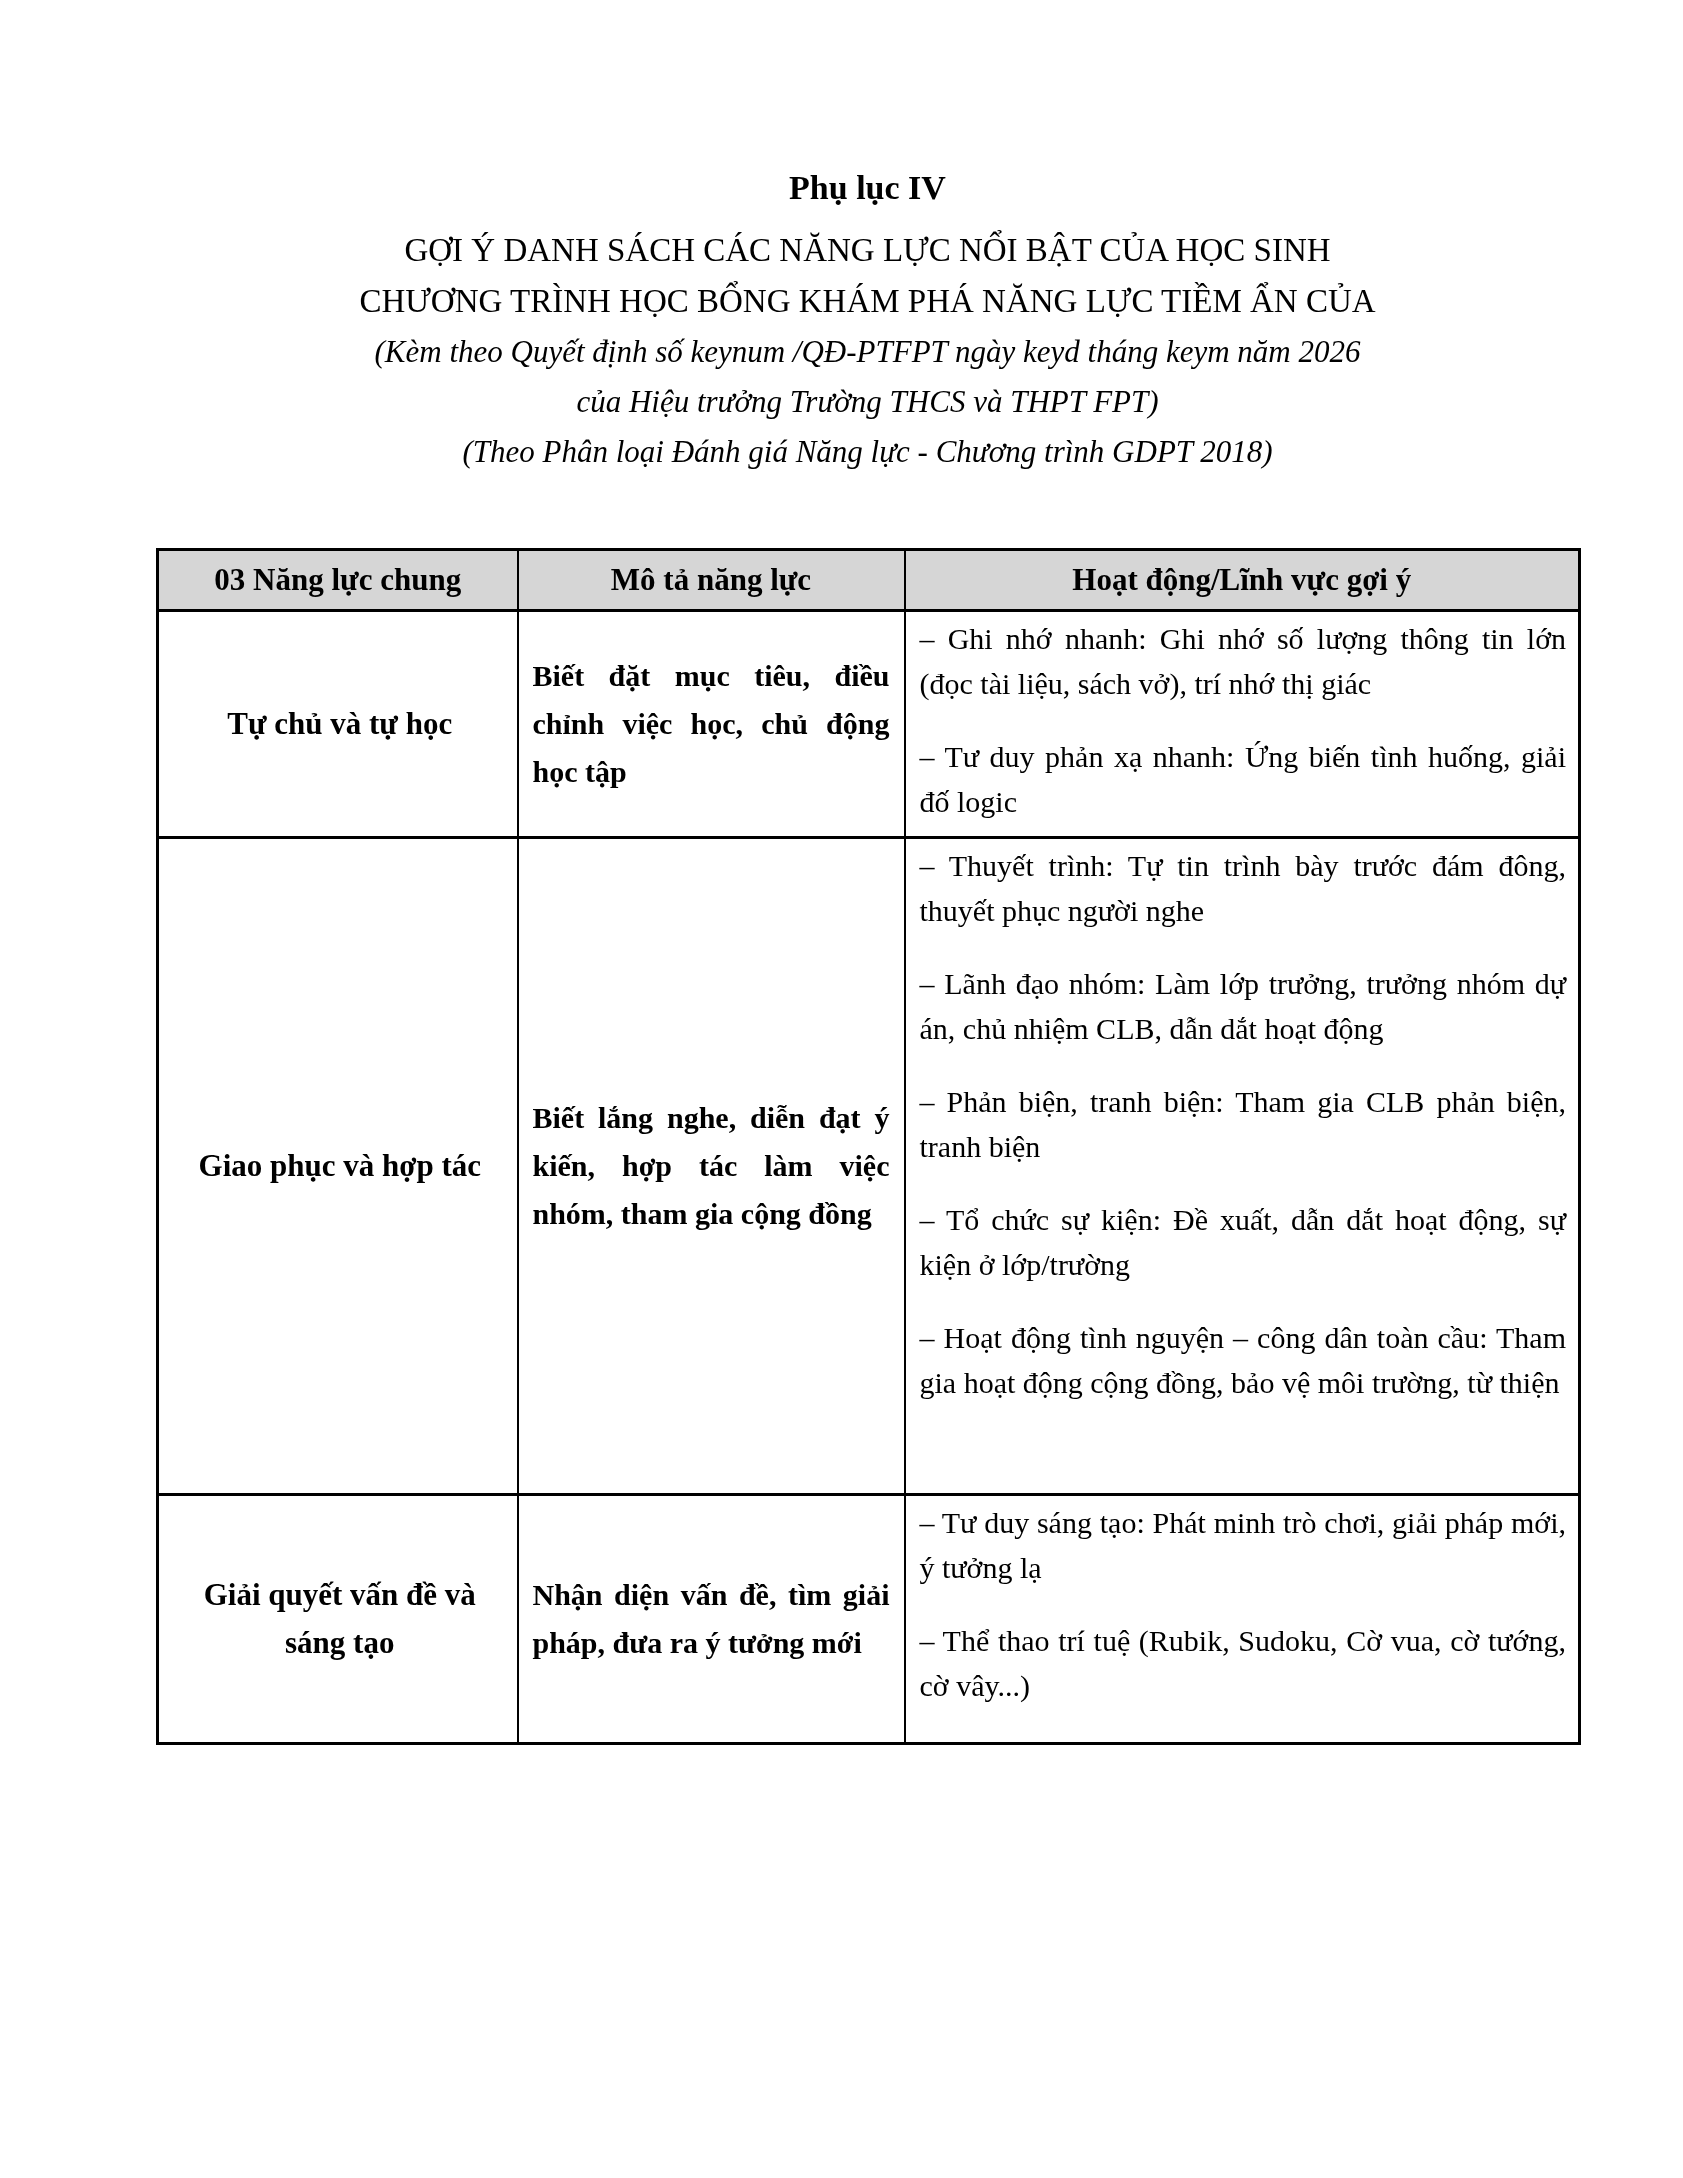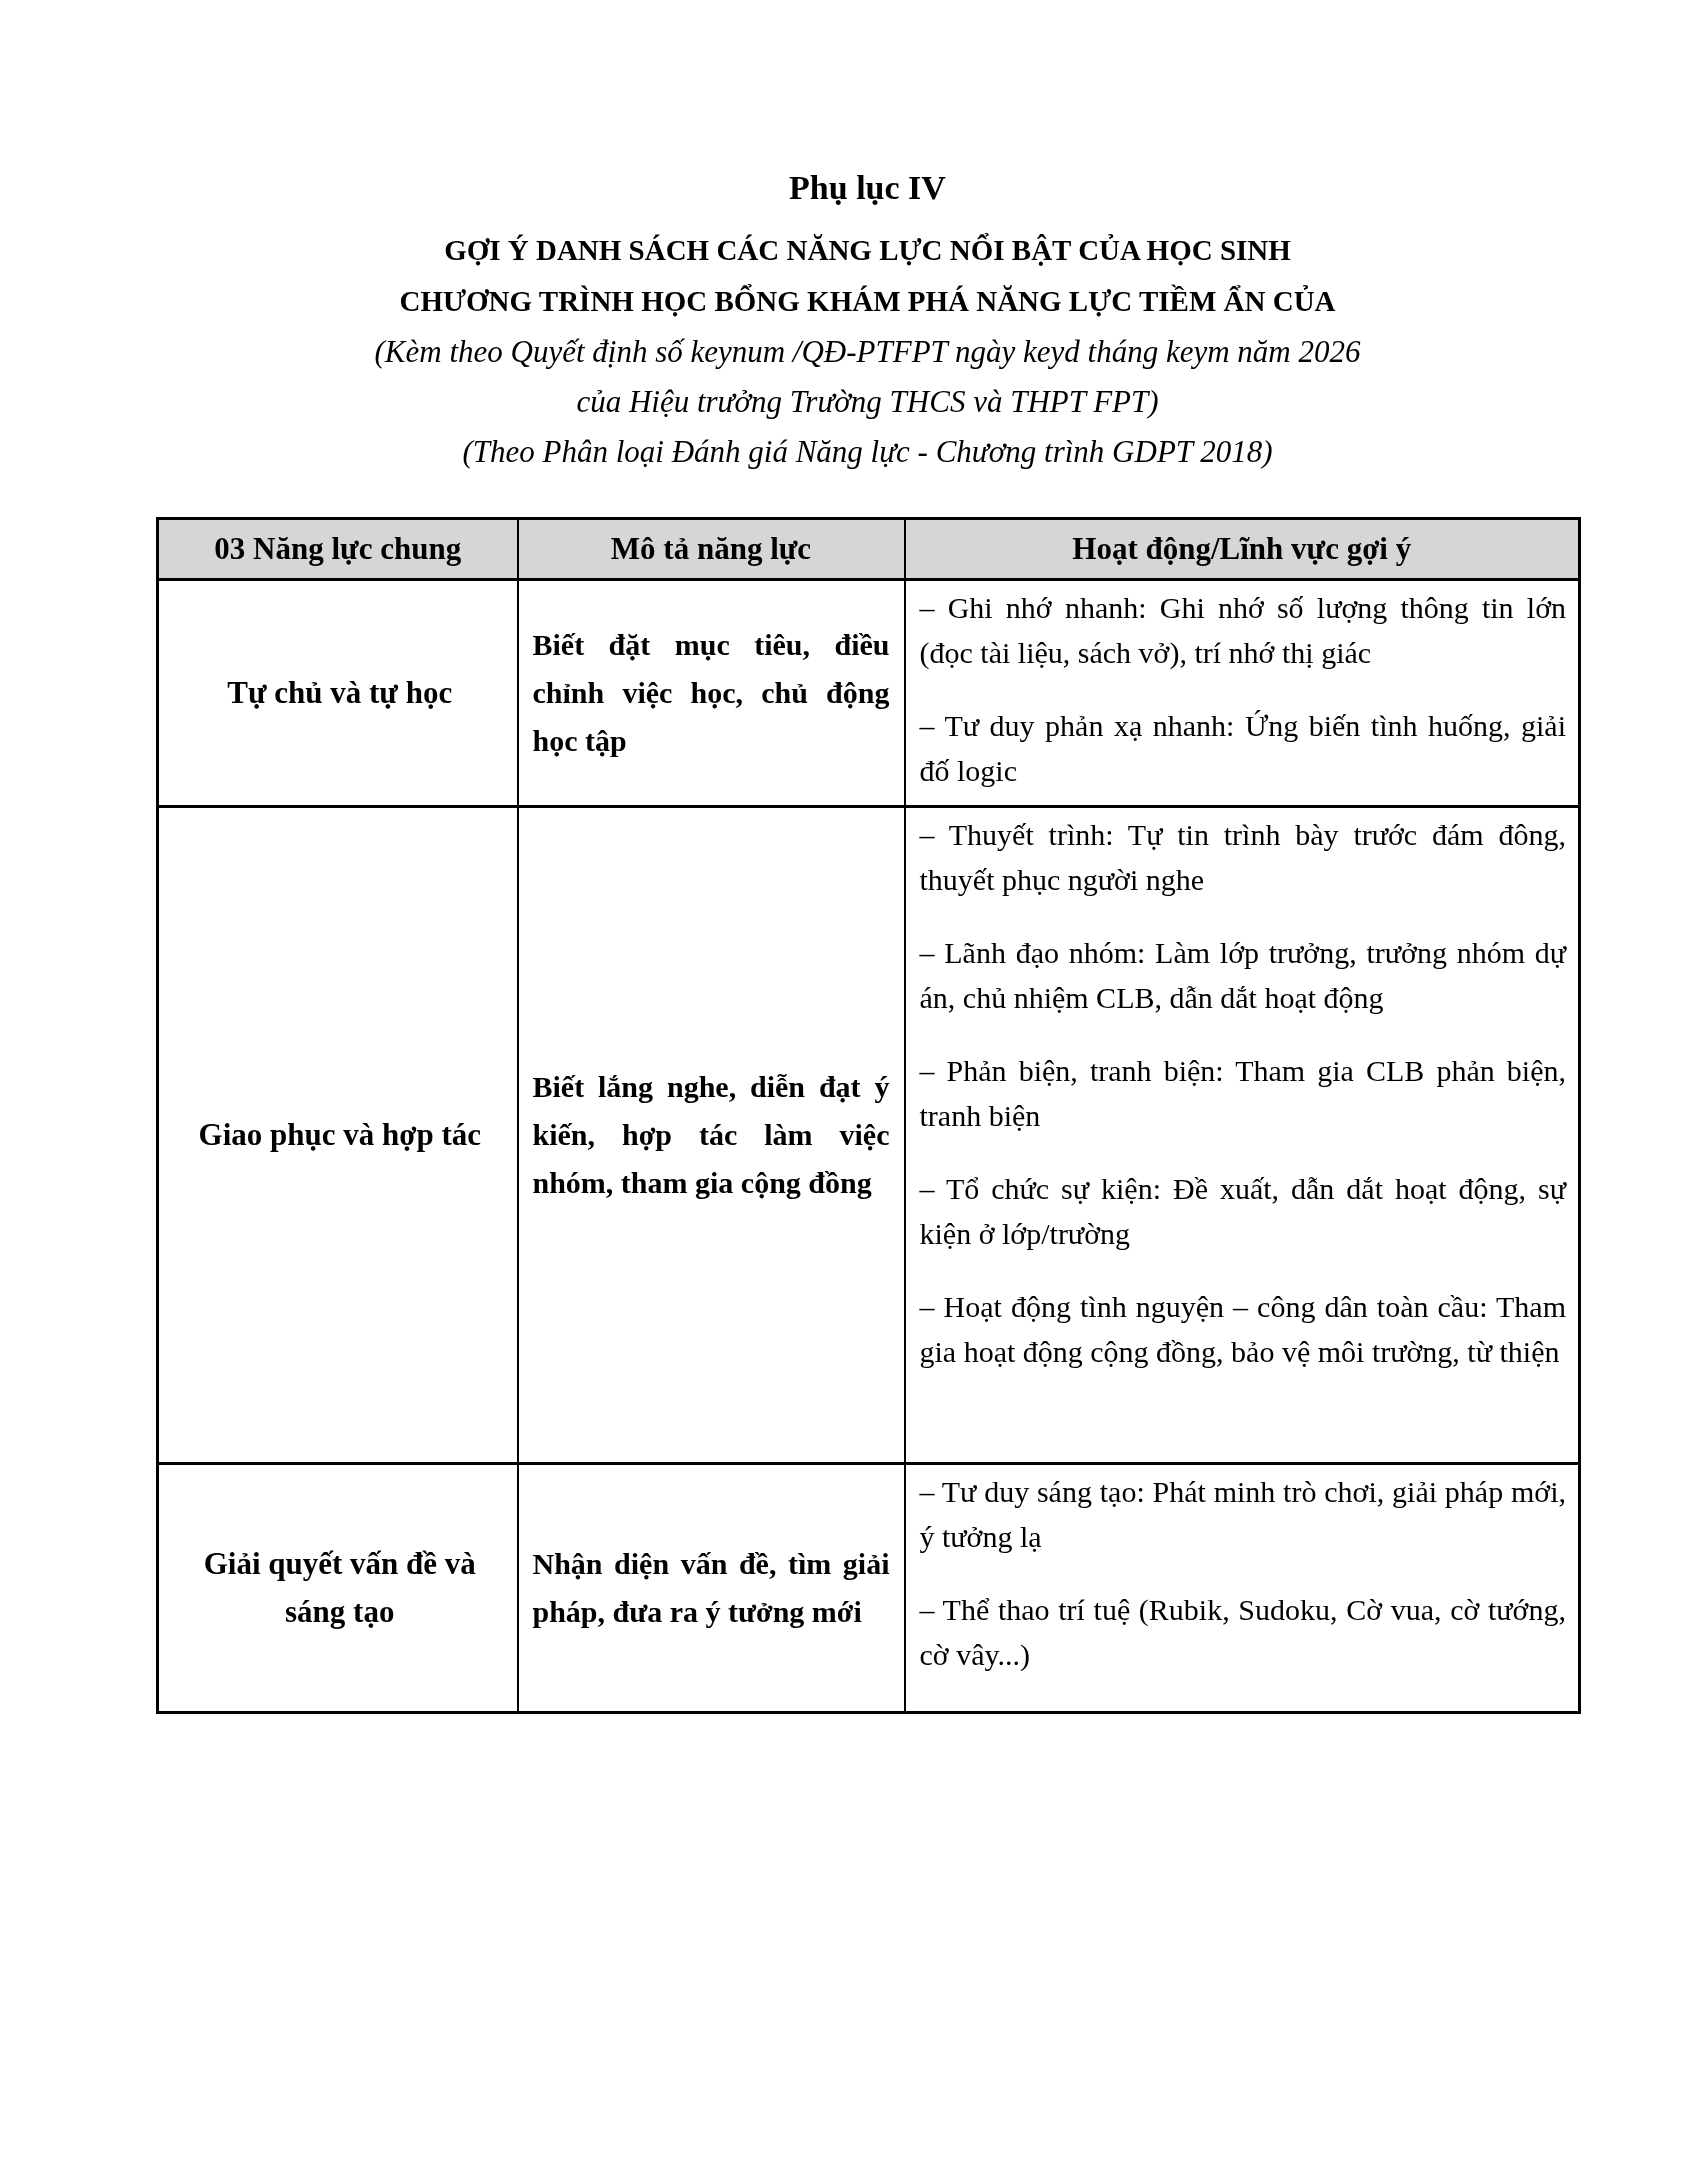--- a/index.html
+++ b/index.html
@@ -10,36 +10,36 @@
     font-family: "Liberation Serif", "DejaVu Serif", serif;
     overflow: hidden;
   }
   .doc { padding: 150px 104px 0 156px; }
 
   .appendix-label {
     text-align: center; font-weight: bold;
     font-size: 34px; line-height: 51px; margin: 12px;
   }
   .doc-heading {
-    text-align: center; font-weight: bold;
-    font-size: 29px; line-height: 51px;
+    text-align: center; font-weight: normal;
+    font-size: 33px; line-height: 51px;
     margin: 6px 0 0 0;
   }
   .doc-heading .hline { display: block; }
 
   .doc-subtitle {
     text-align: center; font-style: italic;
     font-size: 31px; line-height: 50px;
     margin-top: 0;
   }
   .doc-subtitle .sline { display: block; }
 
   table.competency {
     border-collapse: collapse; table-layout: fixed;
-    width: 1423px; margin-top: 40px;
+    width: 1423px; margin-top: 71px;
     border: 3px solid #000;
   }
   th, td { border: 2px solid #000; }
   thead tr { height: 61px; }
   th {
     background: #d6d6d6;
     font-weight: bold; font-size: 31px;
     text-align: center; vertical-align: middle;
     border-bottom: 3px solid #000;
     padding: 0 6px;

